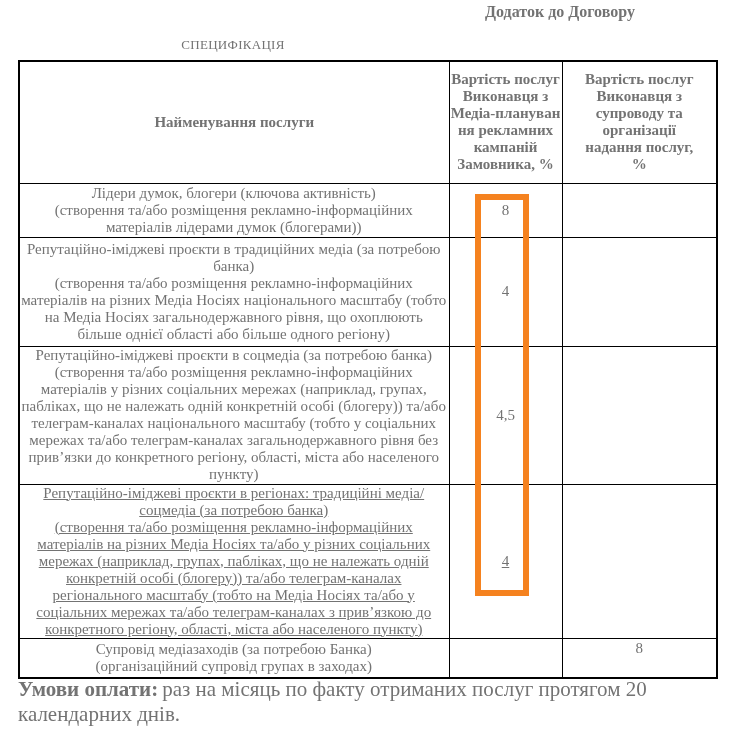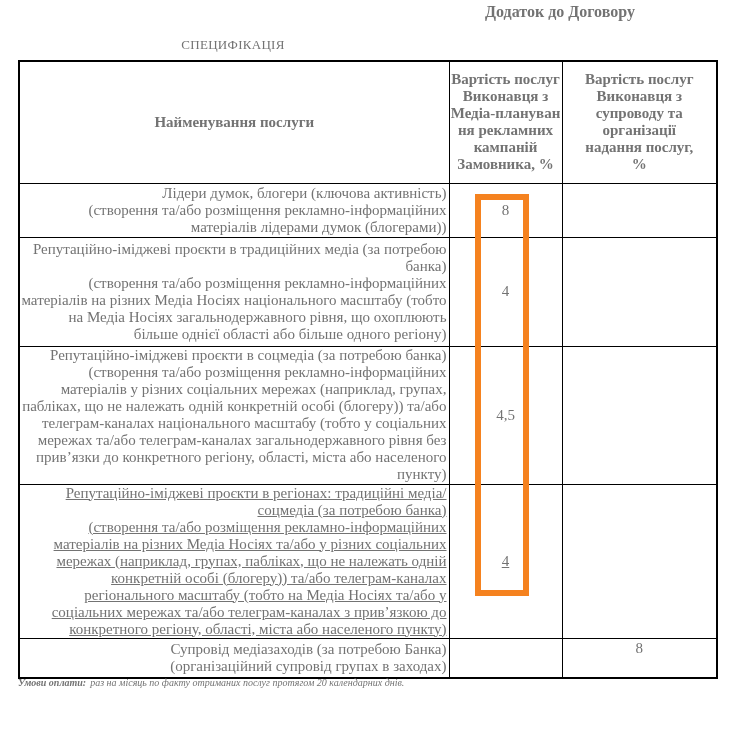--- a/index.html
+++ b/index.html
@@ -48,21 +48,21 @@
     margin-top: 21px;
   }
   table.spec th {
     font-weight: bold;
     text-align: center;
     white-space: pre-line;
     padding: 2px 1px;
   }
   tr.header-row { height: 122px; }
   td.service-cell {
-    text-align: right;
+    text-align: center;
     vertical-align: middle;
     white-space: pre-line;
     padding: 0 2px 0 1px;
   }
   td.value-cell {
     text-align: center;
     vertical-align: middle;
     padding: 0 2px;
   }
   td.value-cell.top { vertical-align: top; padding-top: 1px; }
@@ -78,22 +78,21 @@
     width: 54px;
     height: 402px;
     border: 6px solid #F5821F;
     pointer-events: none;
   }
   .terms {
     position: absolute;
     top: 677px;
     left: 18px;
     width: 700px;
-    font-size: 10px;
-    font-style: italic;
+    font-size: 21px;
   }
   .terms .label { font-weight: bold; margin-right: 4px; }
 </style>
 </head>
 <body>
 
 <div class="page">
 
   <div class="doc-title">Додаток до Договору</div>
 

